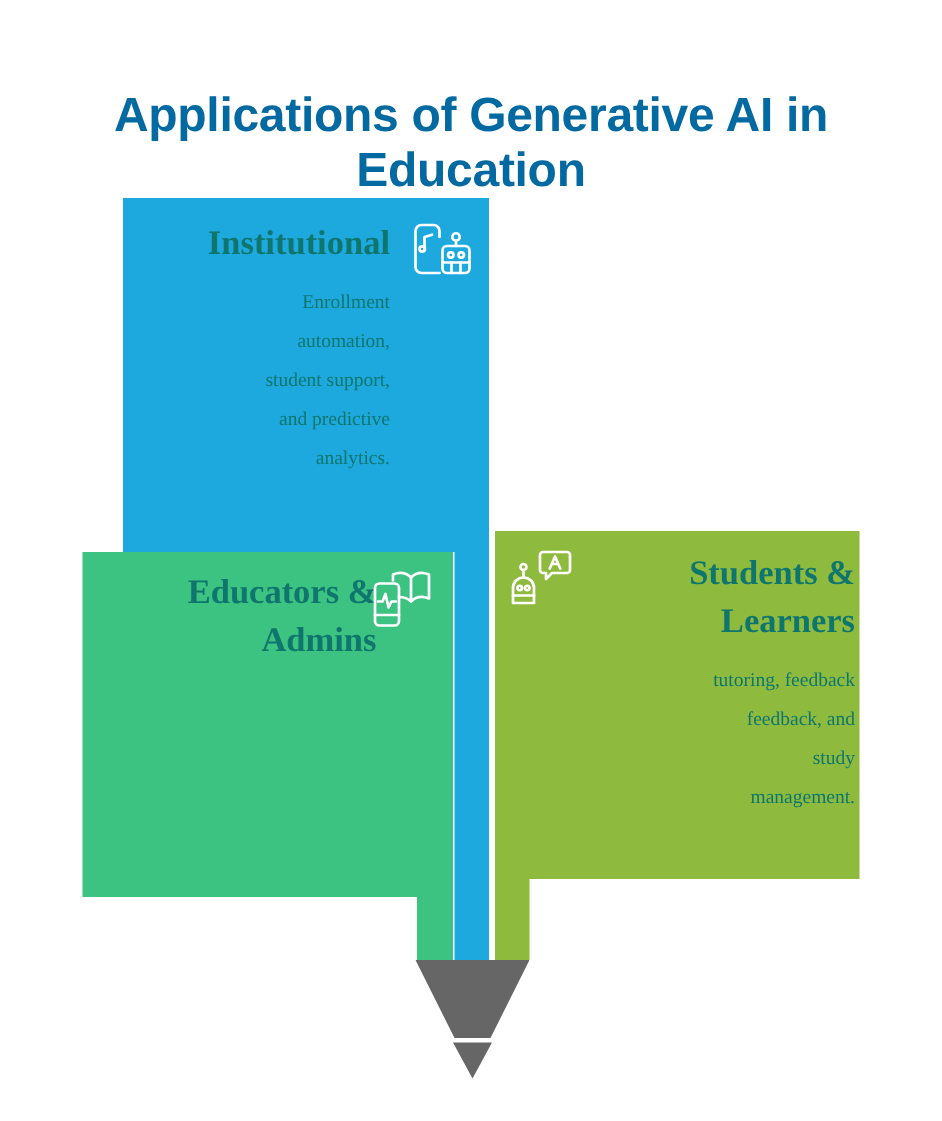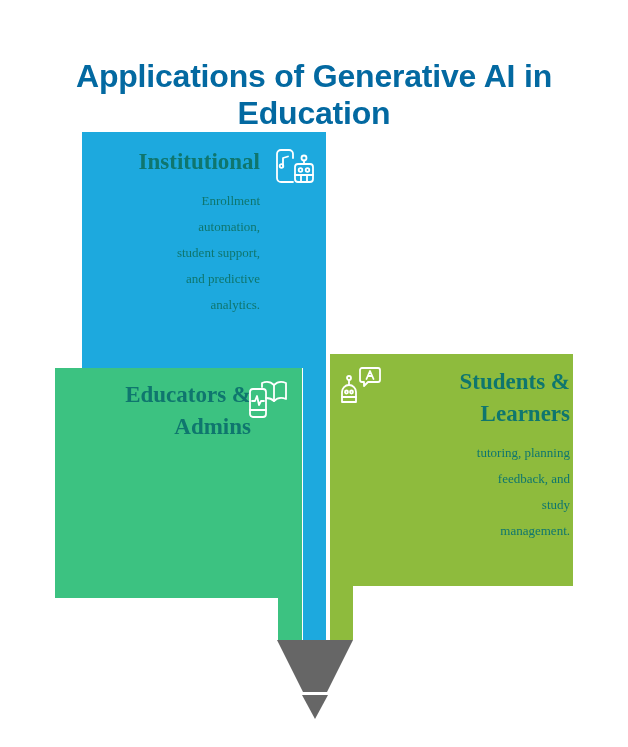--- a/index.html
+++ b/index.html
@@ -67,21 +67,21 @@
 </div>
 
 <div class="box" style="left:330px;top:354px;width:243px;height:232px;background:#8EBB3D;"></div>
 <div class="col" style="left:330px;top:580px;width:23px;height:60px;background:#8EBB3D;"></div>
 <div class="box" style="left:395px;top:366px;width:175px;text-align:right;">
   <div class="head">
     <div>Students &amp;</div>
     <div>Learners</div>
   </div>
   <div class="desc">
-    <div>tutoring, planning</div>
+    <div>tutoring, feedback</div>
     <div>feedback, and</div>
     <div>study</div>
     <div>management.</div>
   </div>
 </div>
 <div class="icon" style="left:340px;top:366px;">
   <svg width="42" height="40" viewBox="0 0 42 40" fill="none" stroke="#ffffff" stroke-width="1.8" stroke-linecap="round" stroke-linejoin="round">
     <path d="M22 2 H38 a2 2 0 0 1 2 2 V14 a2 2 0 0 1 -2 2 H28 l-4 4 V16 H22 a2 2 0 0 1 -2 -2 V4 a2 2 0 0 1 2 -2 Z"></path>
     <path d="M26.5 13 l3.5 -8 l3.5 8 M28 10 H32"></path>
     <circle cx="9" cy="12" r="2"></circle>

